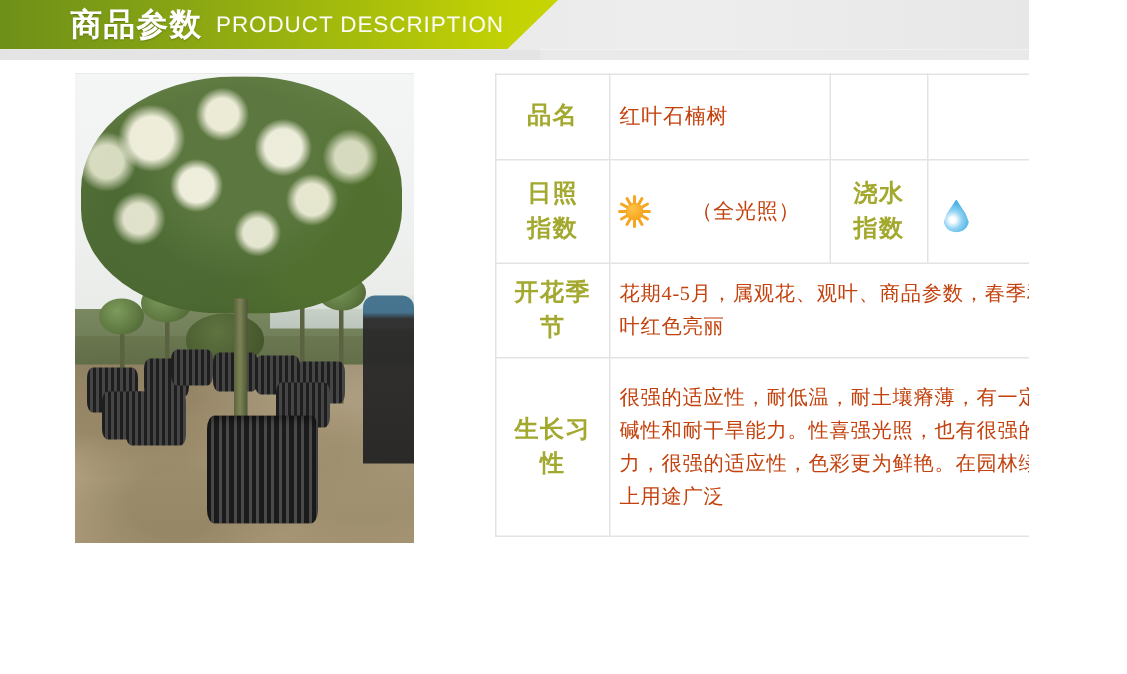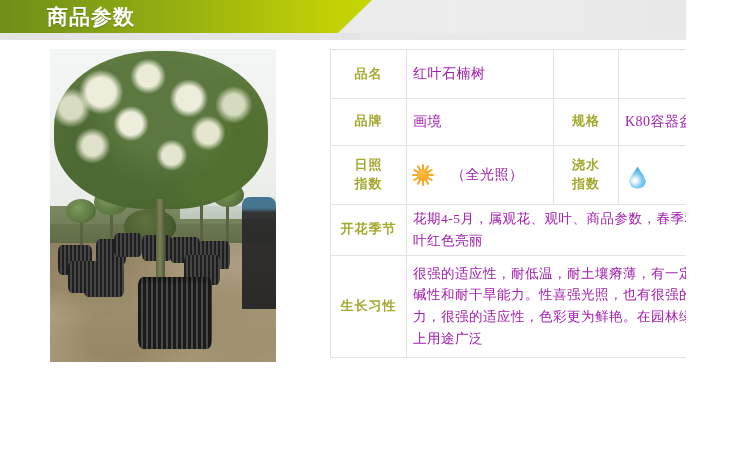--- a/index.html
+++ b/index.html
@@ -80,26 +80,26 @@
   .ph-sapling{position:absolute;width:3px;background:#5b6241;}
   .ph-leafball{position:absolute;border-radius:50%;
     background:radial-gradient(circle at 40% 35%,#7d9b5c,#49602e);}
 
   
   .tbl{position:absolute;left:330px;top:49px;width:421px;height:309px;
     border-collapse:collapse;table-layout:fixed;}
   .tbl td{border:1px solid #e3e3e3;vertical-align:middle;background:#fff;
     padding:0 6px;}
   .lbl{color:#a3a82e;font-family:"Liberation Sans",sans-serif;font-weight:bold;
-    font-size:13px;text-align:center;letter-spacing:1px;line-height:1.45;}
-  .val{color:#a21caf;font-family:"Liberation Serif",serif;font-size:14px;
+    font-size:16px;text-align:center;letter-spacing:1px;line-height:1.45;}
+  .val{color:#c2410c;font-family:"Liberation Serif",serif;font-size:14px;
     text-align:left;padding-left:12px;letter-spacing:.5px;}
   .val-para{line-height:1.62;font-size:13.5px;padding-top:3px;padding-bottom:3px;}
   .sun-cell{padding-left:10px;}
-  .sun-wrap{display:flex;align-items:center;gap:18px;}
+  .sun-wrap{display:flex;align-items:center;gap:28px;}
   .sun{position:relative;width:20px;height:20px;flex:0 0 auto;}
   .sun-core{position:absolute;left:4px;top:4px;width:12px;height:12px;border-radius:50%;
     background:radial-gradient(circle at 38% 34%,#ffc24a,#f59a0b);}
   .sun-ray{position:absolute;left:9px;top:-1px;width:2px;height:6px;background:#f5a623;
     border-radius:1px;transform-origin:1px 11px;}
   .drop{position:relative;width:17px;height:22px;margin-left:4px;}
   .drop-b{position:absolute;left:0;top:0;width:17px;height:22px;
     background:radial-gradient(circle at 36% 62%,#ffffff 0 10%,#8fd2f2 35%,#38a8e0 75%,#1b86c4);
     border-radius:50% 50% 50% 50%/62% 62% 38% 38%;
     -webkit-clip-path:polygon(50% 0,86% 42%,100% 70%,86% 94%,50% 100%,14% 94%,0 70%,14% 42%);
@@ -111,20 +111,21 @@
 </head>
 <body>
 
 <div id="page">
 
   <div class="banner">
     <div class="banner-gray"></div>
     <div class="banner-green"></div>
     <div class="banner-text">
       <span class="banner-cn">商品参数</span>
+      <span class="banner-en">PRODUCT DESCRIPTION</span>
     </div>
   </div>
   <div class="banner-under"></div>
   <div class="banner-under2"></div>
 
   <div class="photo">
     <div class="ph-sky"></div>
     <div class="ph-ground"></div>
     <div class="ph-hedge"></div>
     <div class="ph-glass"></div>
@@ -160,26 +161,20 @@
         <col style="width:147px">
       <col style="width:65px">
         <col style="width:133px">
     </colgroup>
     <tbody>
       <tr style="height:43px">
         <td class="lbl">品名</td>
         <td class="val">红叶石楠树</td>
         <td class="lbl"></td>
         <td class="val"></td>
-      </tr>
-      <tr style="height:41px">
-        <td class="lbl">品牌</td>
-        <td class="val">画境</td>
-        <td class="lbl">规格</td>
-        <td class="val">K80容器盆</td>
       </tr>
       <tr style="height:52px">
         <td class="lbl">
           <div>日照</div>
           <div>指数</div>
         </td>
         <td class="val sun-cell">
           <div class="sun-wrap">
             <span class="sun">
               <span class="sun-core"></span>

